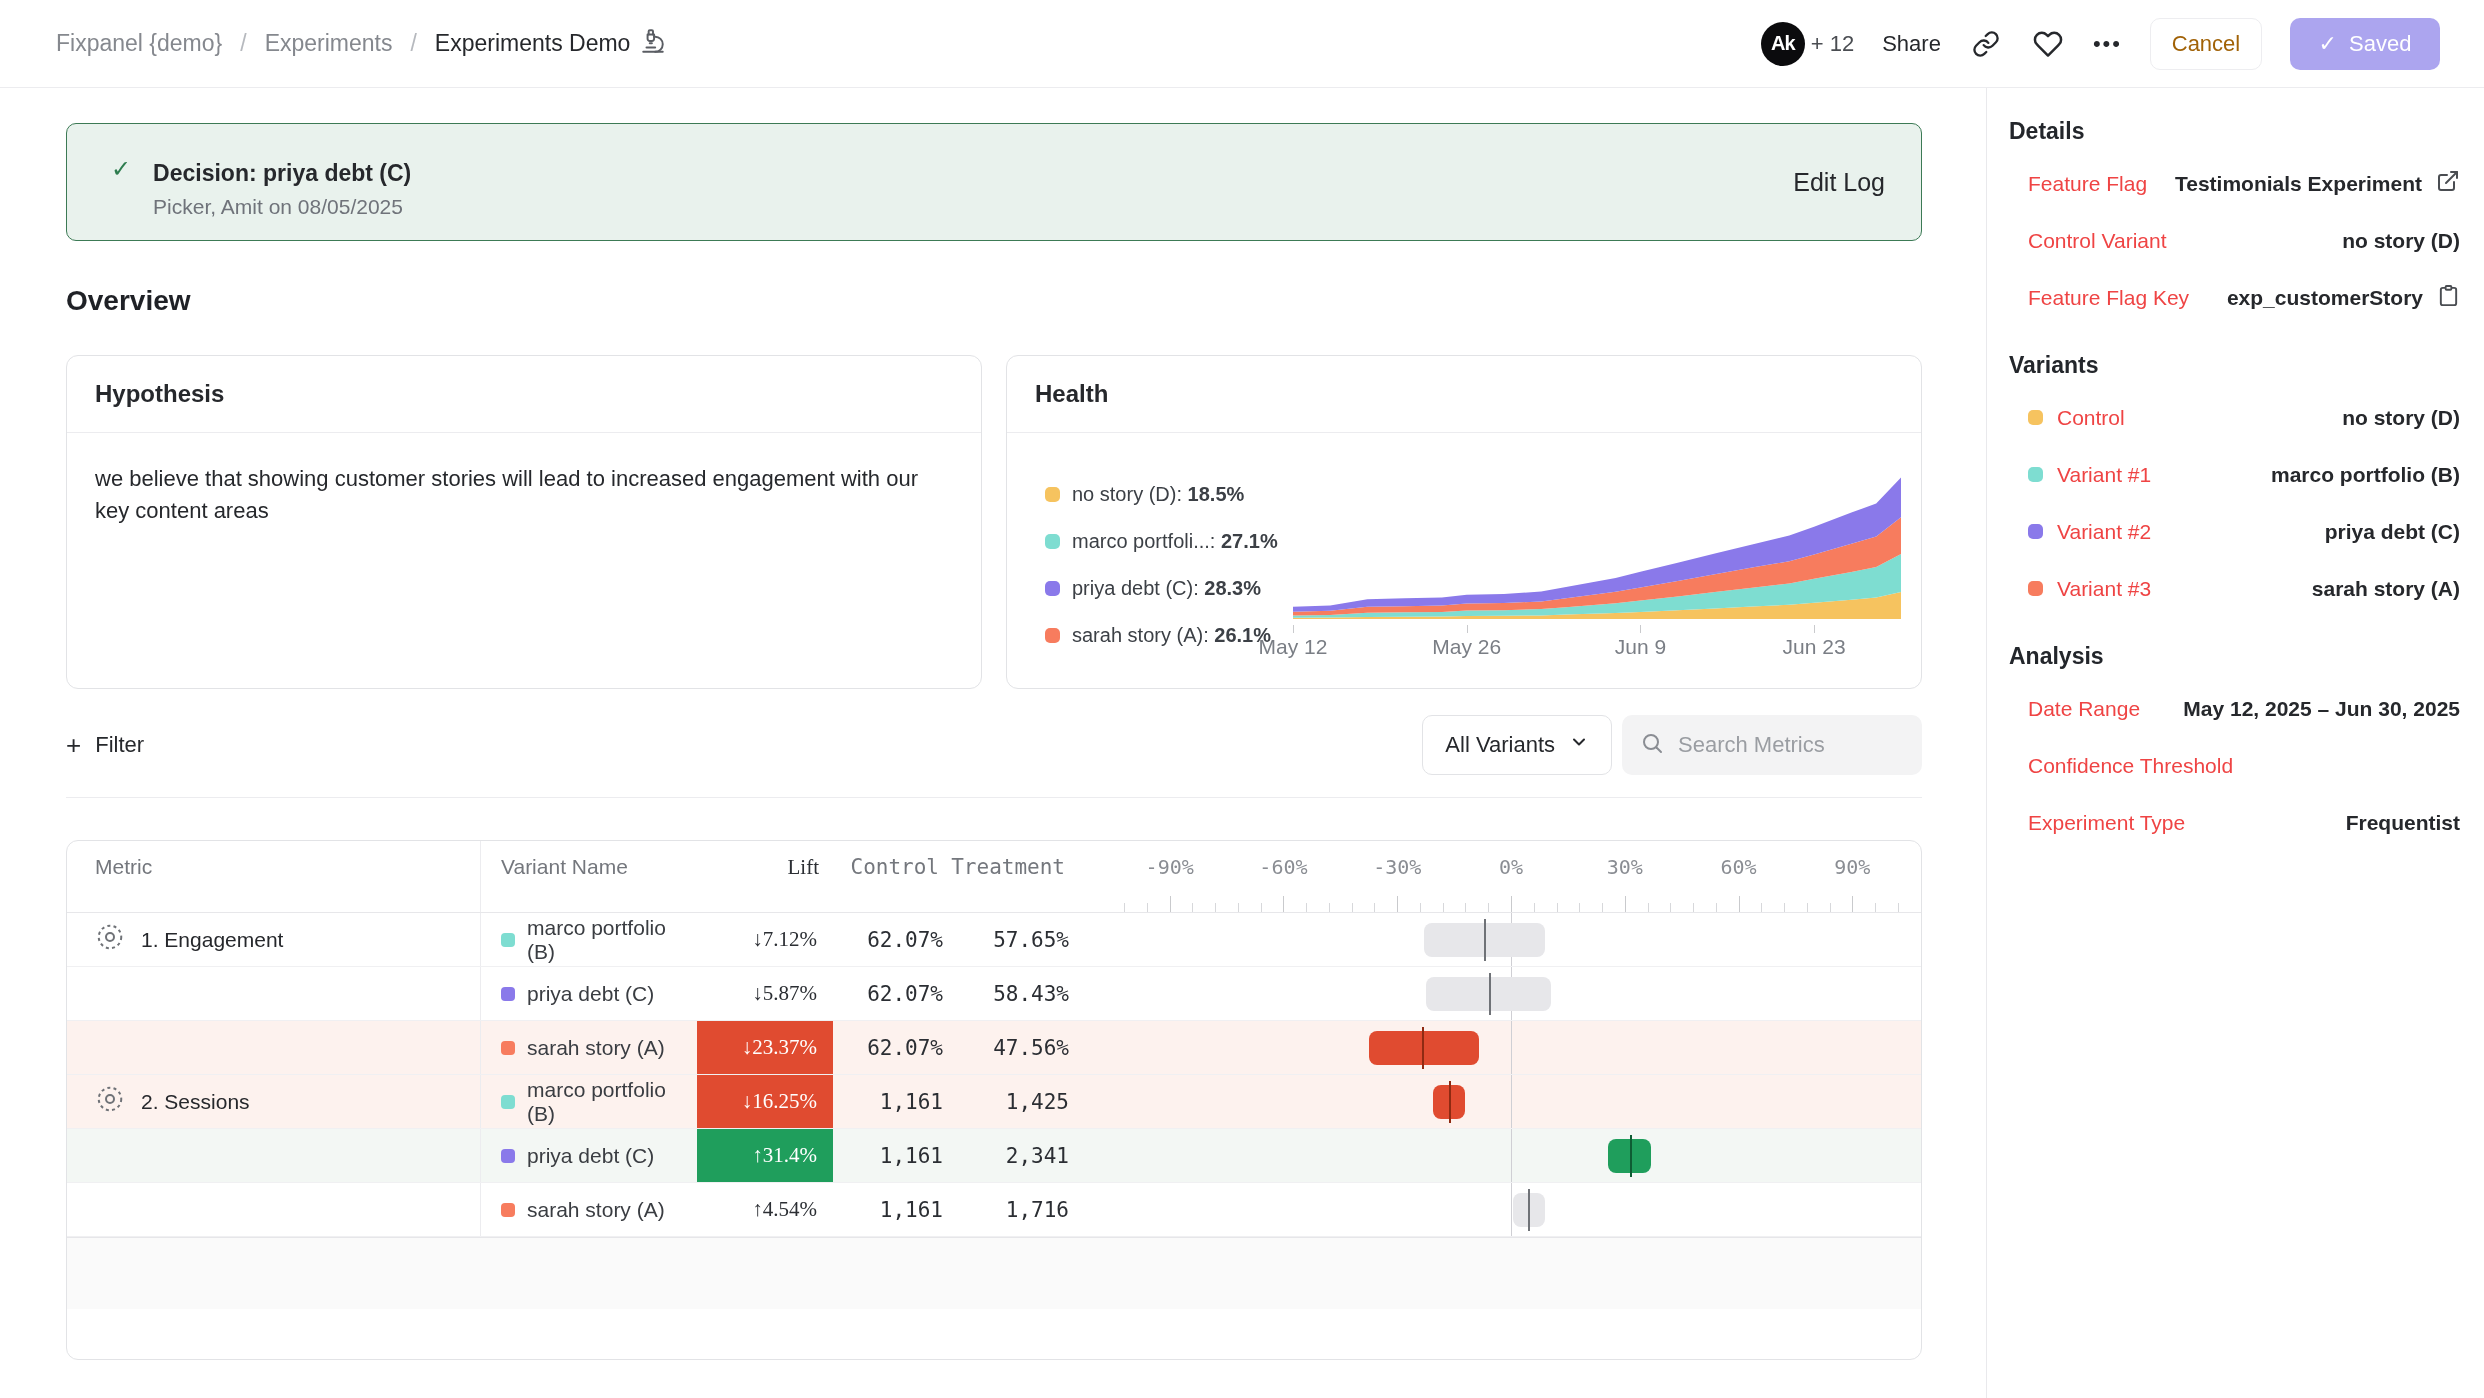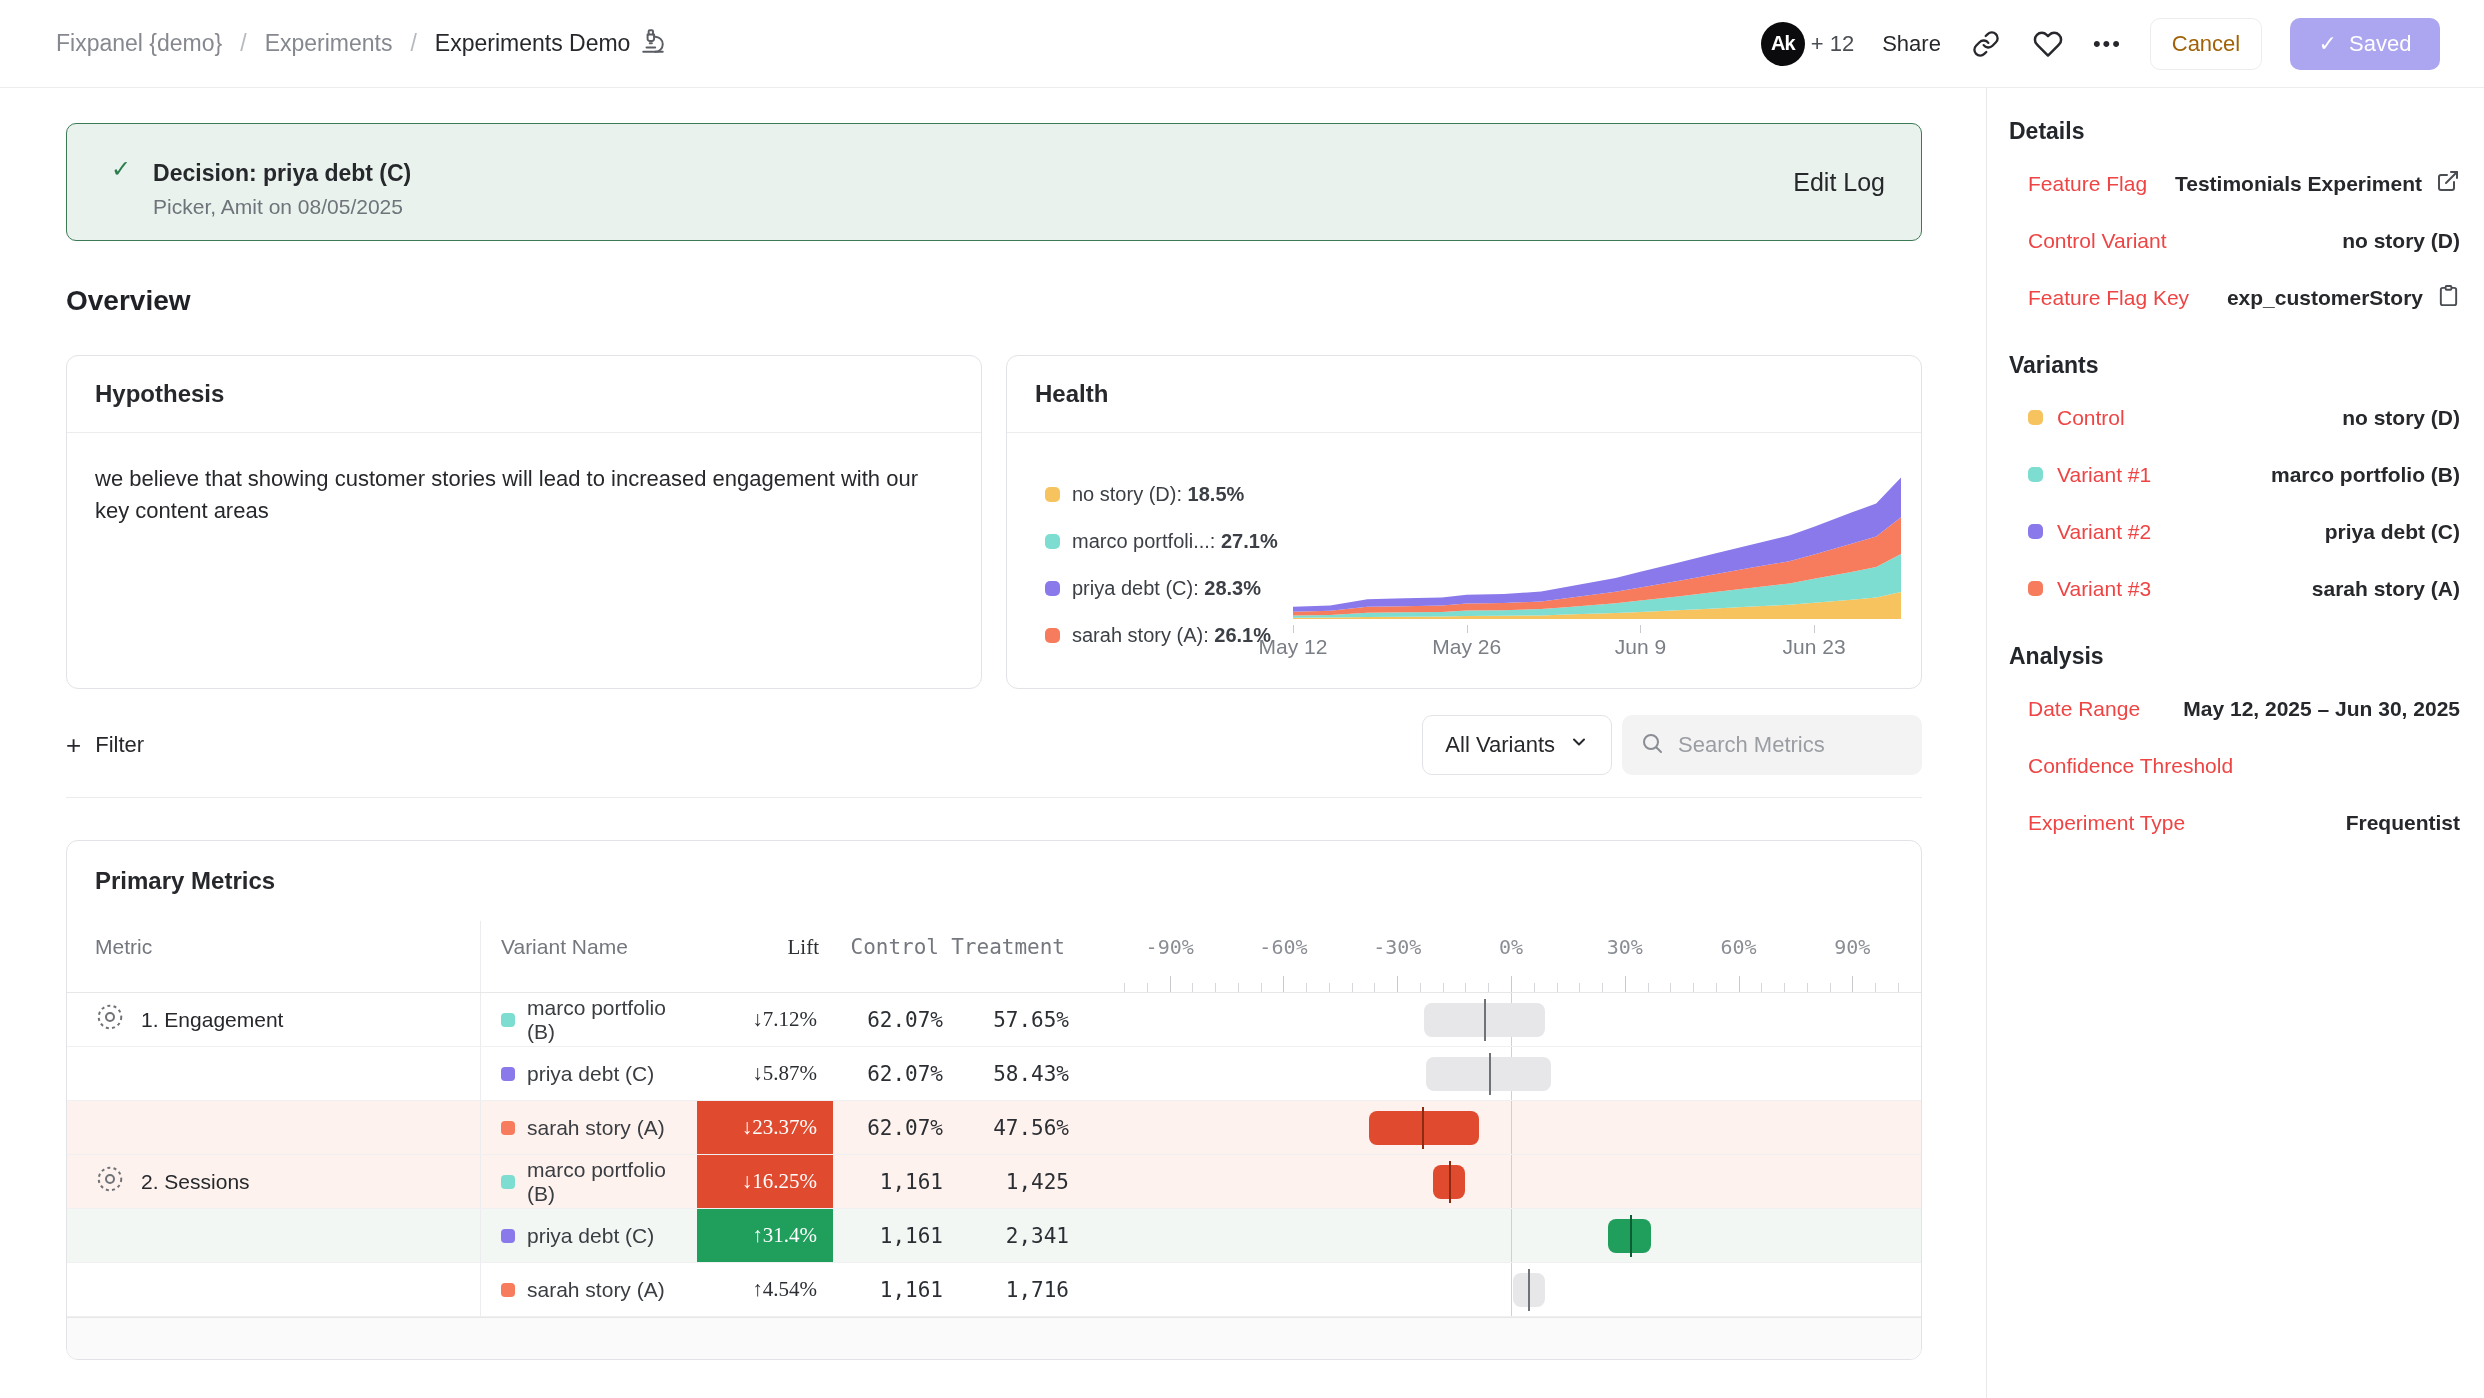--- a/index.html
+++ b/index.html
@@ -258,21 +258,20 @@
                 </svg>
             </span>
             <input placeholder="Search Metrics" style="">
           </div>
         </div>
       </div>
 
       <div class="rule"></div>
 
       <section class="card pmcard">
-        <div class="pm-head"><span class="card-title">Primary Metrics</span></div>
 
         <div class="grid-row thead">
           <div class="cell c-metric">Metric</div>
           <div class="cell c-variant">Variant Name</div>
           <div class="cell c-lift">Lift</div>
           <div class="cell num">Control</div>
           <div class="cell num">Treatment</div>
           <div class="cell c-viz">
             <div class="scale">
               <div class="ax-labels" id="axLabels">

